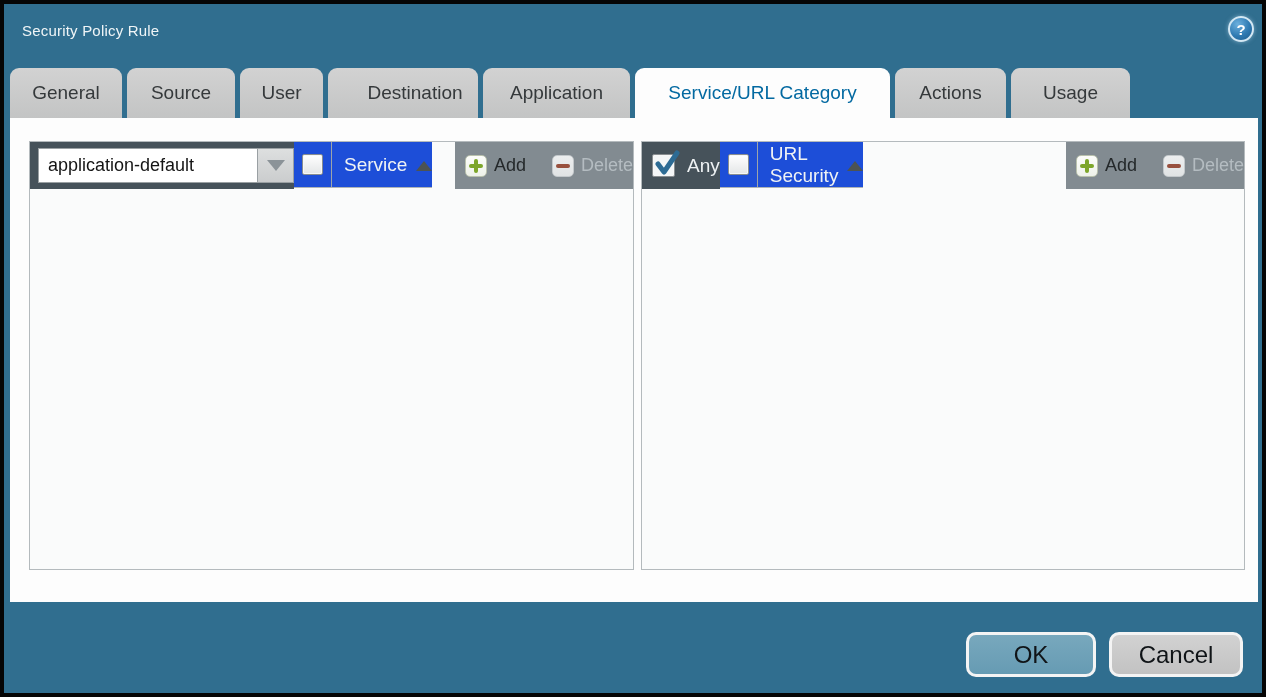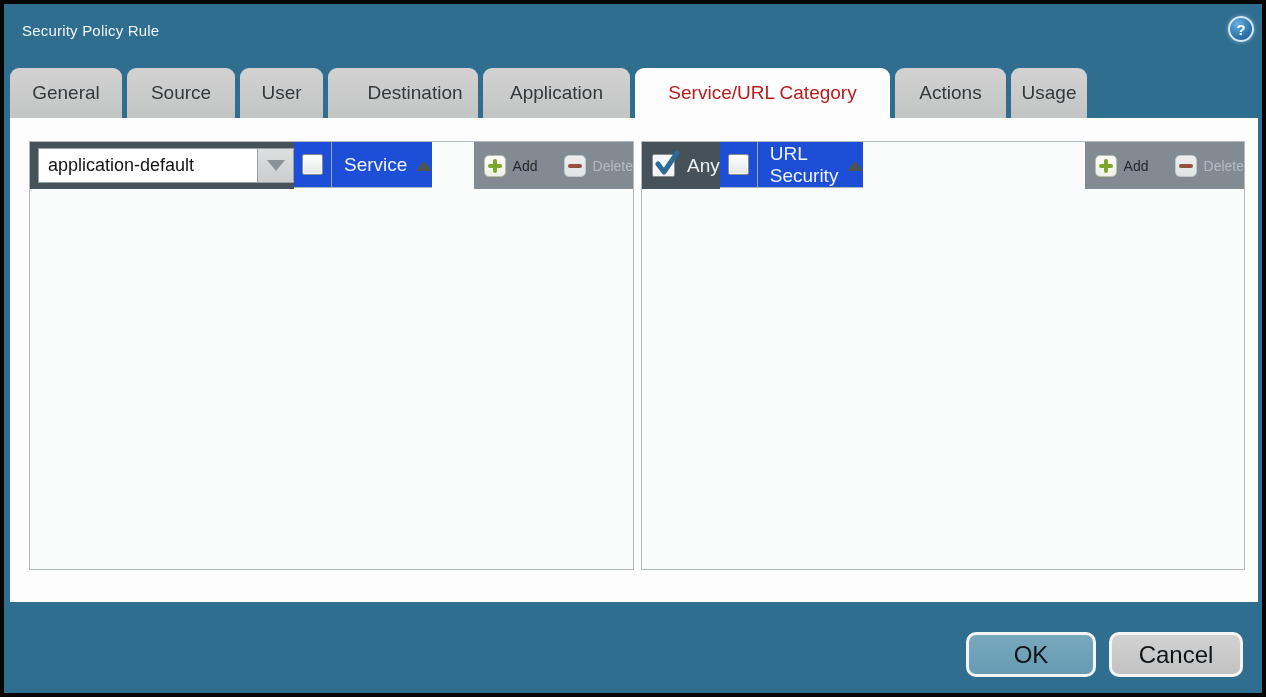--- a/index.html
+++ b/index.html
@@ -38,30 +38,30 @@
   }
   .tab {
     height: 50px;
     background: linear-gradient(#d2d2d2, #c3c4c4);
     border-radius: 9px 9px 0 0;
     color: #35393b; font-size: 19px;
     display: flex; align-items: center; justify-content: center;
     cursor: pointer;
   }
   .tab.active {
-    background: #fdfdfd; color: #b91c1c; z-index: 2;
+    background: #fdfdfd; color: #0369a1; z-index: 2;
   }
   .tab:nth-child(1) { width: 112px; }
   .tab:nth-child(2) { width: 108px; }
   .tab:nth-child(3) { width: 83px; }
   .tab:nth-child(4) { width: 150px; padding-left: 24px; }
   .tab:nth-child(5) { width: 147px; }
   .tab:nth-child(6) { width: 255px; }
   .tab:nth-child(7) { width: 111px; }
-  .tab:nth-child(8) { width: 76px; }
+  .tab:nth-child(8) { width: 119px; }
   
   .content {
     position: absolute; left: 6px; top: 114px; width: 1248px; height: 484px;
     background: #fdfdfd;
   }
   .panel {
     position: absolute; top: 23px; height: 429px;
     border: 1px solid #b4babd;
     display: flex; flex-direction: row;
     background: #fafbfb;
@@ -127,21 +127,21 @@
   }
   
   .list { flex: 1 1 auto; background: #fafbfb; }
   
   .panel-footer {
     height: 47px; flex: 0 0 47px;
     background: #828b91;
     display: flex; align-items: center; gap: 26px; padding-left: 10px;
   }
   .foot-btn { display: flex; align-items: center; gap: 7px; cursor: pointer; }
-  .foot-btn .label { font-size: 14px; color: #24282a; }
+  .foot-btn .label { font-size: 18px; color: #24282a; }
   .foot-btn.disabled .label { color: #b4bcc1; }
   .sq-icon {
     width: 22px; height: 22px; border-radius: 5px; position: relative;
     background: linear-gradient(#fcfdfa, #eef1e9);
     border: 1px solid #b9c1ad;
   }
   .foot-btn.disabled .sq-icon {
     background: linear-gradient(#eceeef, #e0e3e4);
     border-color: #c3c8cb;
   }

